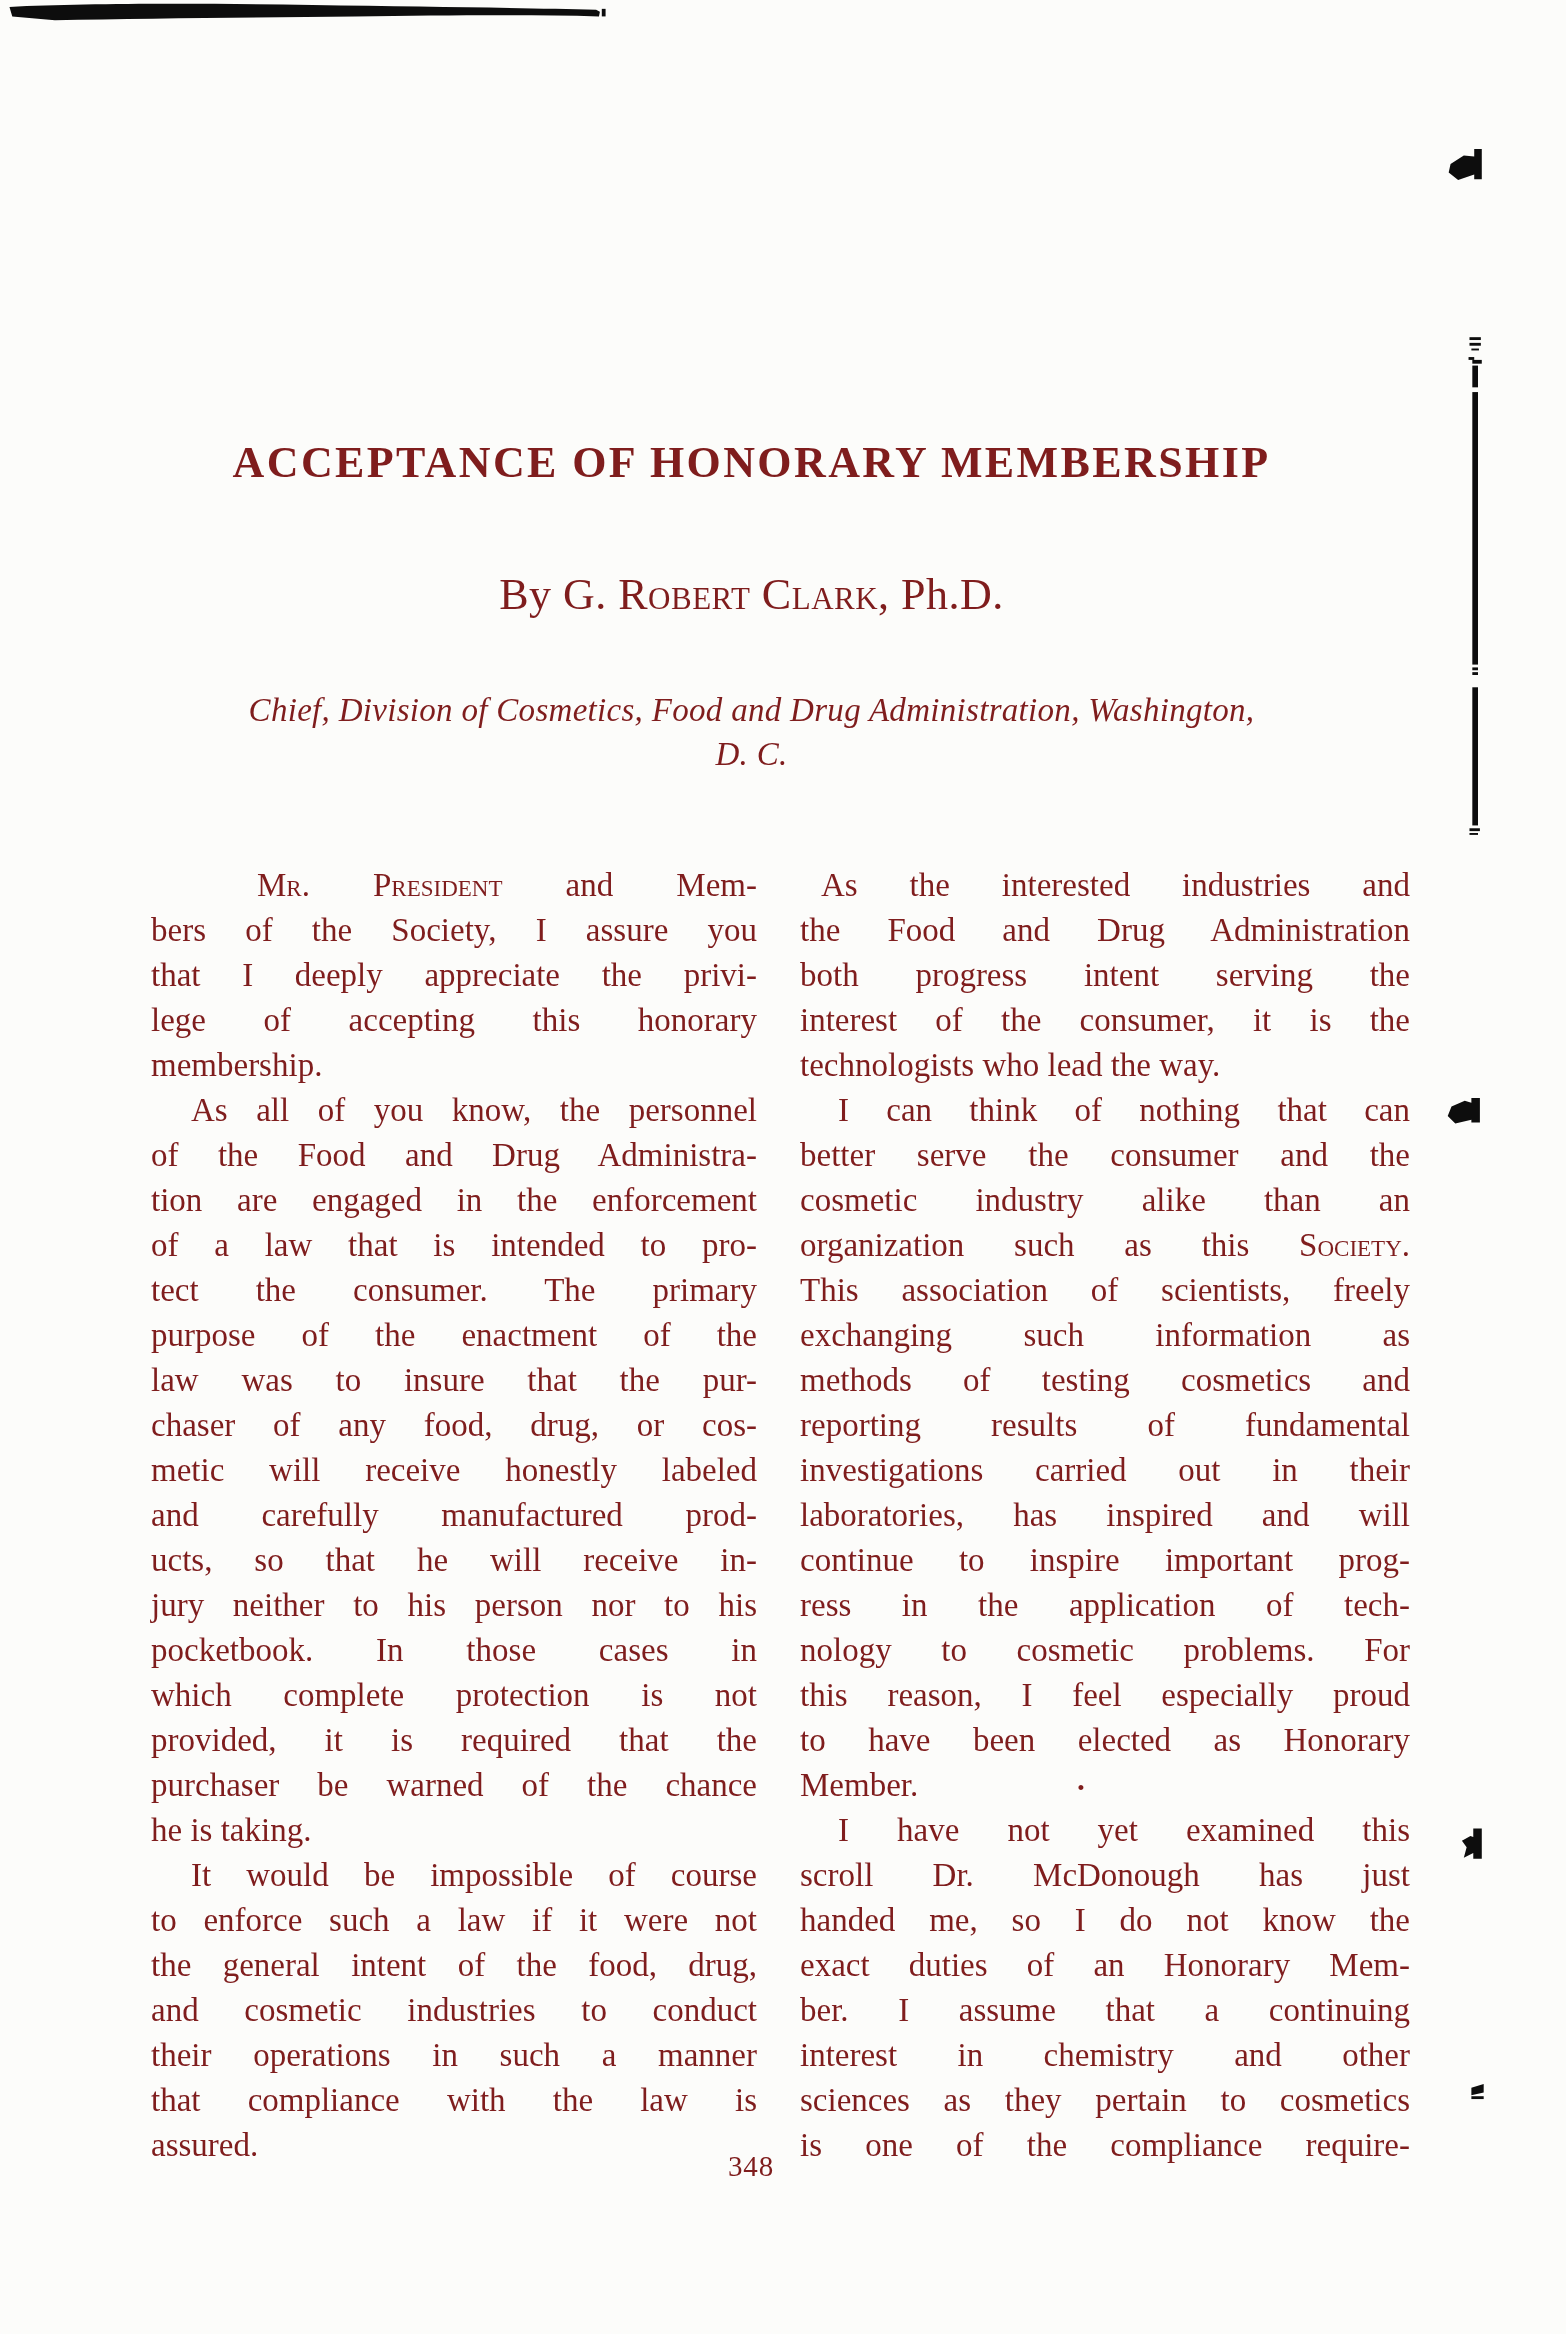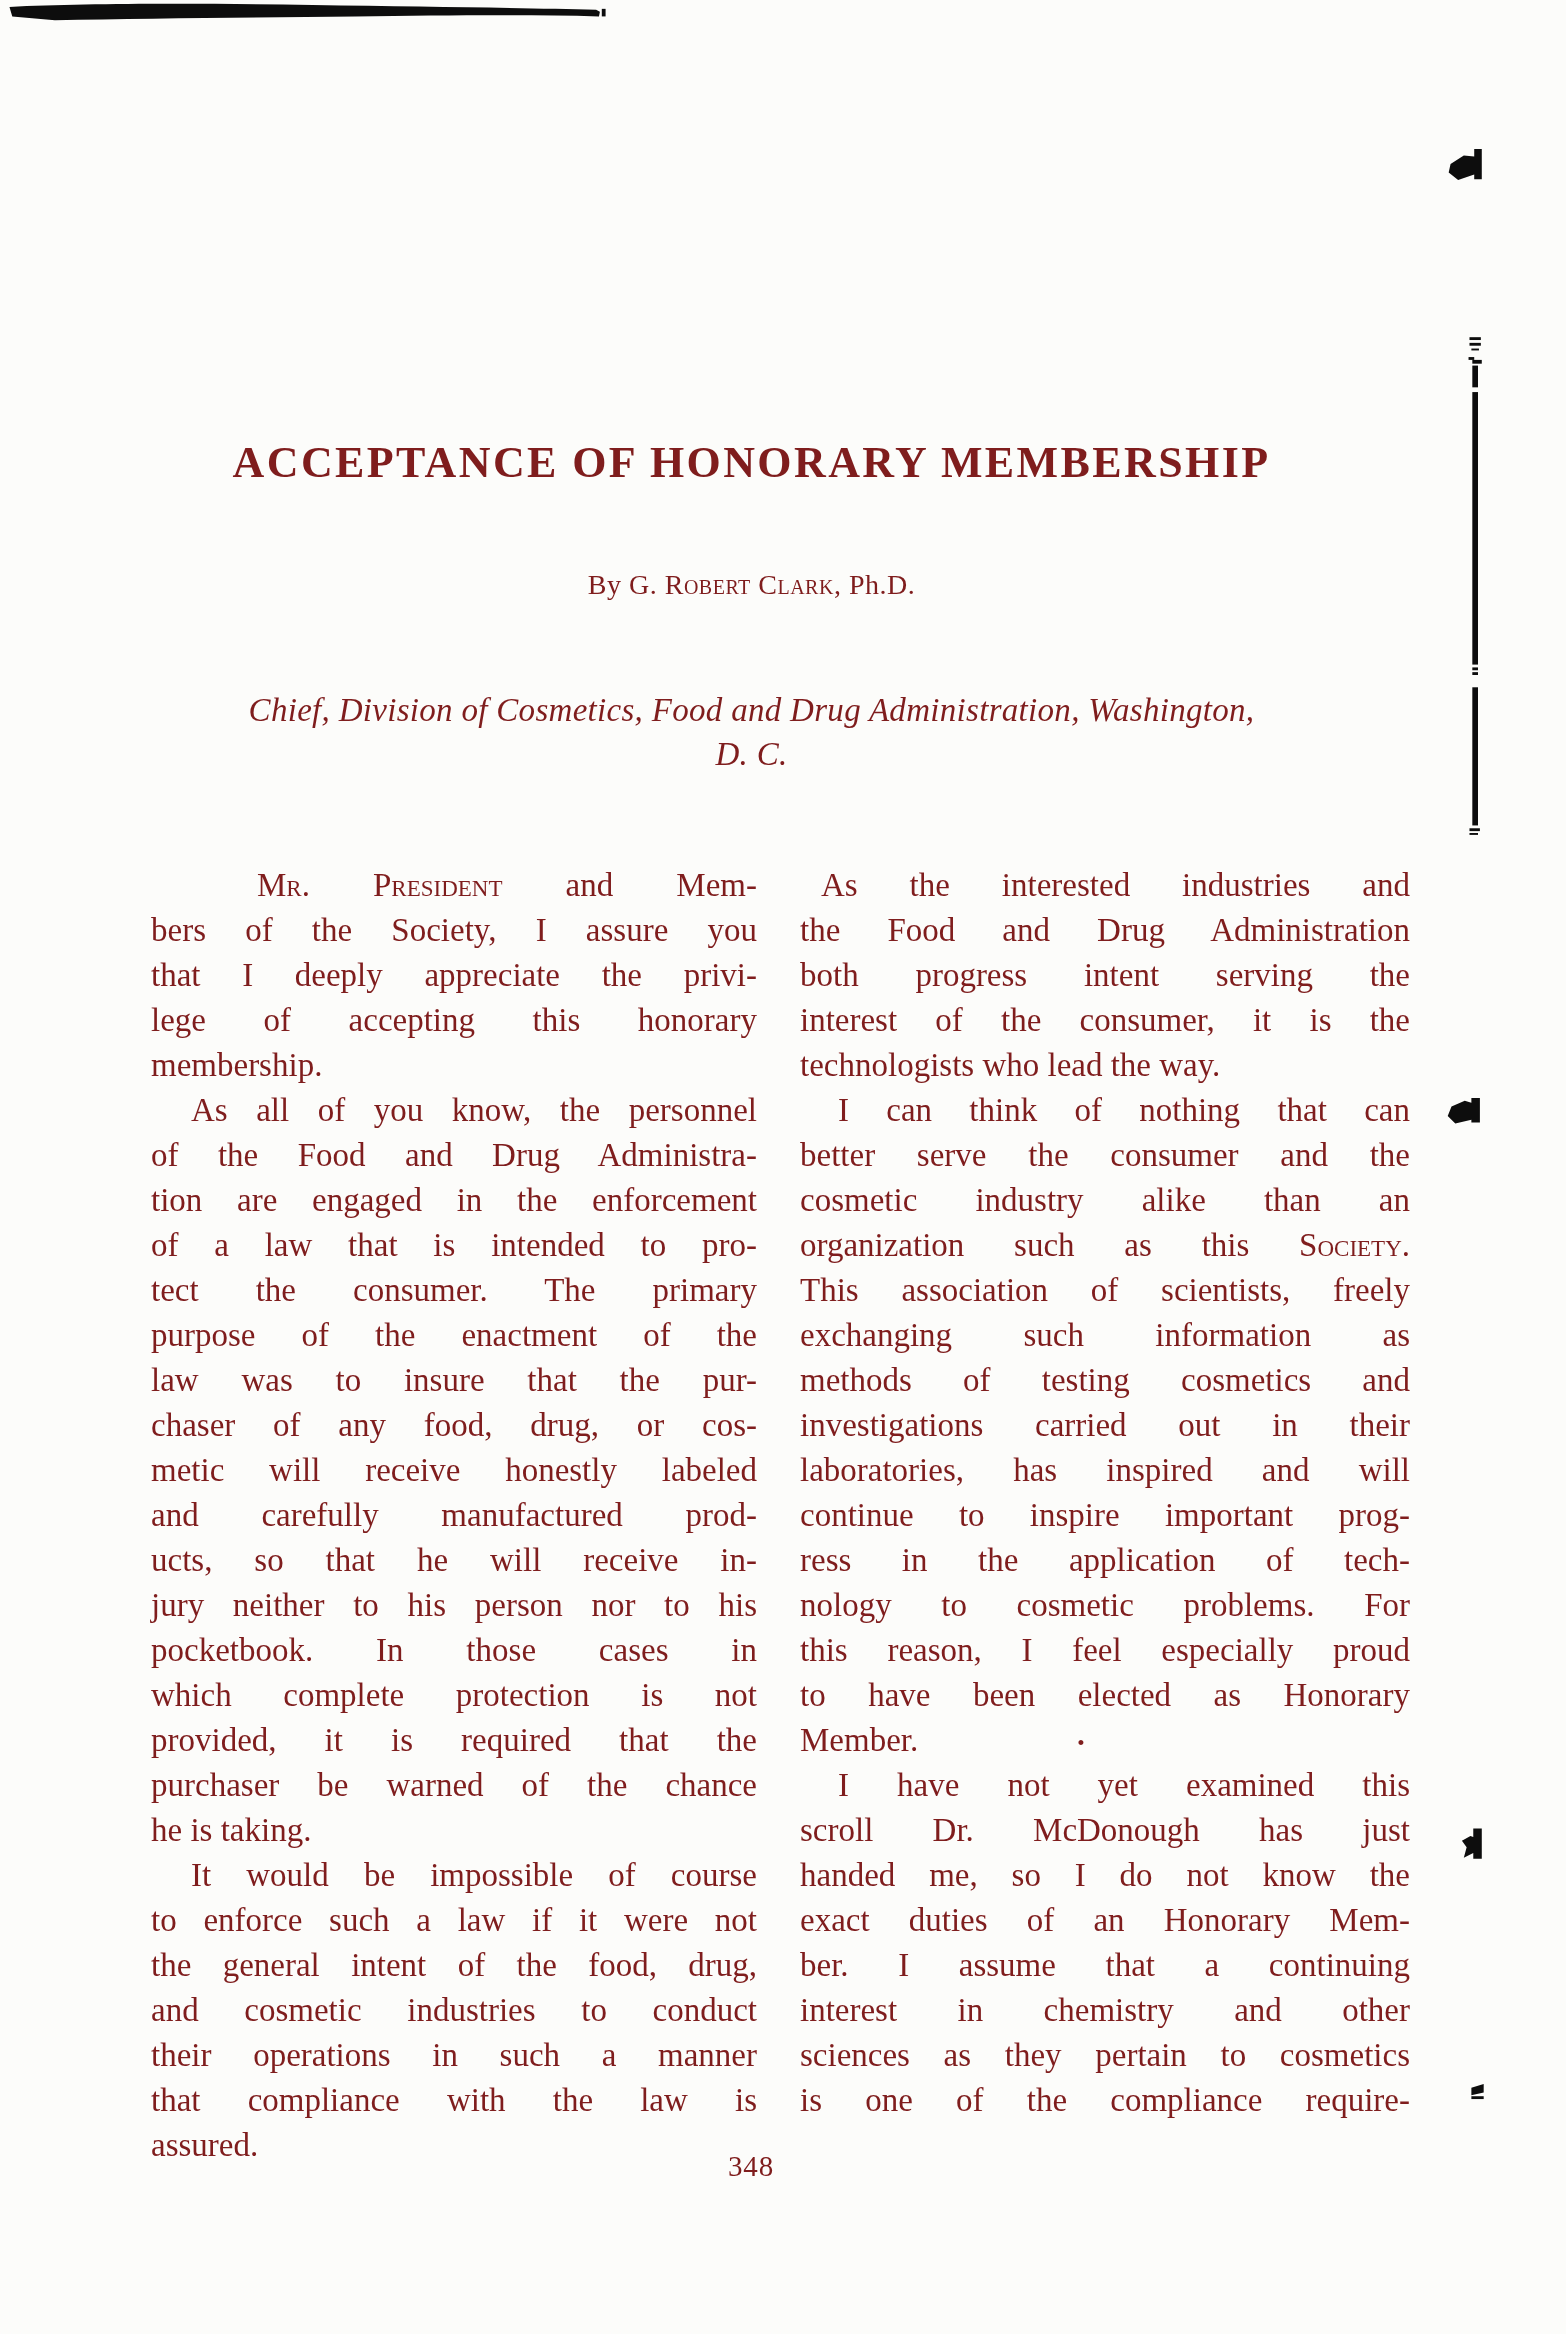--- a/index.html
+++ b/index.html
@@ -18,21 +18,21 @@
     transform:translateX(-29px);
     text-align:center;
   }
   .title{
     position:absolute;left:0;top:437px;width:100%;
     font-size:44px;font-weight:bold;letter-spacing:2.4px;
     white-space:nowrap;
   }
   .byline{
     position:absolute;left:0;top:569px;width:100%;
-    font-size:28px;letter-spacing:0.5px;white-space:nowrap;
+    font-size:44px;letter-spacing:0.5px;white-space:nowrap;
   }
   .sc{font-variant:small-caps;}
   .affiliation{
     position:absolute;left:0;top:688px;width:100%;
     font-style:italic;font-size:33px;line-height:44px;
     letter-spacing:0.3px;
   }
   
   .col{
     position:absolute;top:863px;
@@ -150,20 +150,21 @@
       <div class="line">both progress intent serving the</div>
       <div class="line">interest of the consumer, it is the</div>
       <div class="line endline">technologists who lead the way.</div>
       <div class="line" style="padding-left: 38px;">I can think of nothing that can</div>
       <div class="line">better serve the consumer and the</div>
       <div class="line">cosmetic industry alike than an</div>
       <div class="line"><span>organization such as this </span><span class="sc">Society.</span></div>
       <div class="line">This association of scientists, freely</div>
       <div class="line">exchanging such information as</div>
       <div class="line">methods of testing cosmetics and</div>
+      <div class="line">reporting results of fundamental</div>
       <div class="line">investigations carried out in their</div>
       <div class="line">laboratories, has inspired and will</div>
       <div class="line">continue to inspire important prog-</div>
       <div class="line">ress in the application of tech-</div>
       <div class="line">nology to cosmetic problems.  For</div>
       <div class="line">this reason, I feel especially proud</div>
       <div class="line">to have been elected as Honorary</div>
       <div class="line endline"><span>Member.</span><span class="artifact-dot">•</span></div>
       <div class="line" style="padding-left: 38px;">I have not yet examined this</div>
       <div class="line">scroll Dr. McDonough has just</div>

